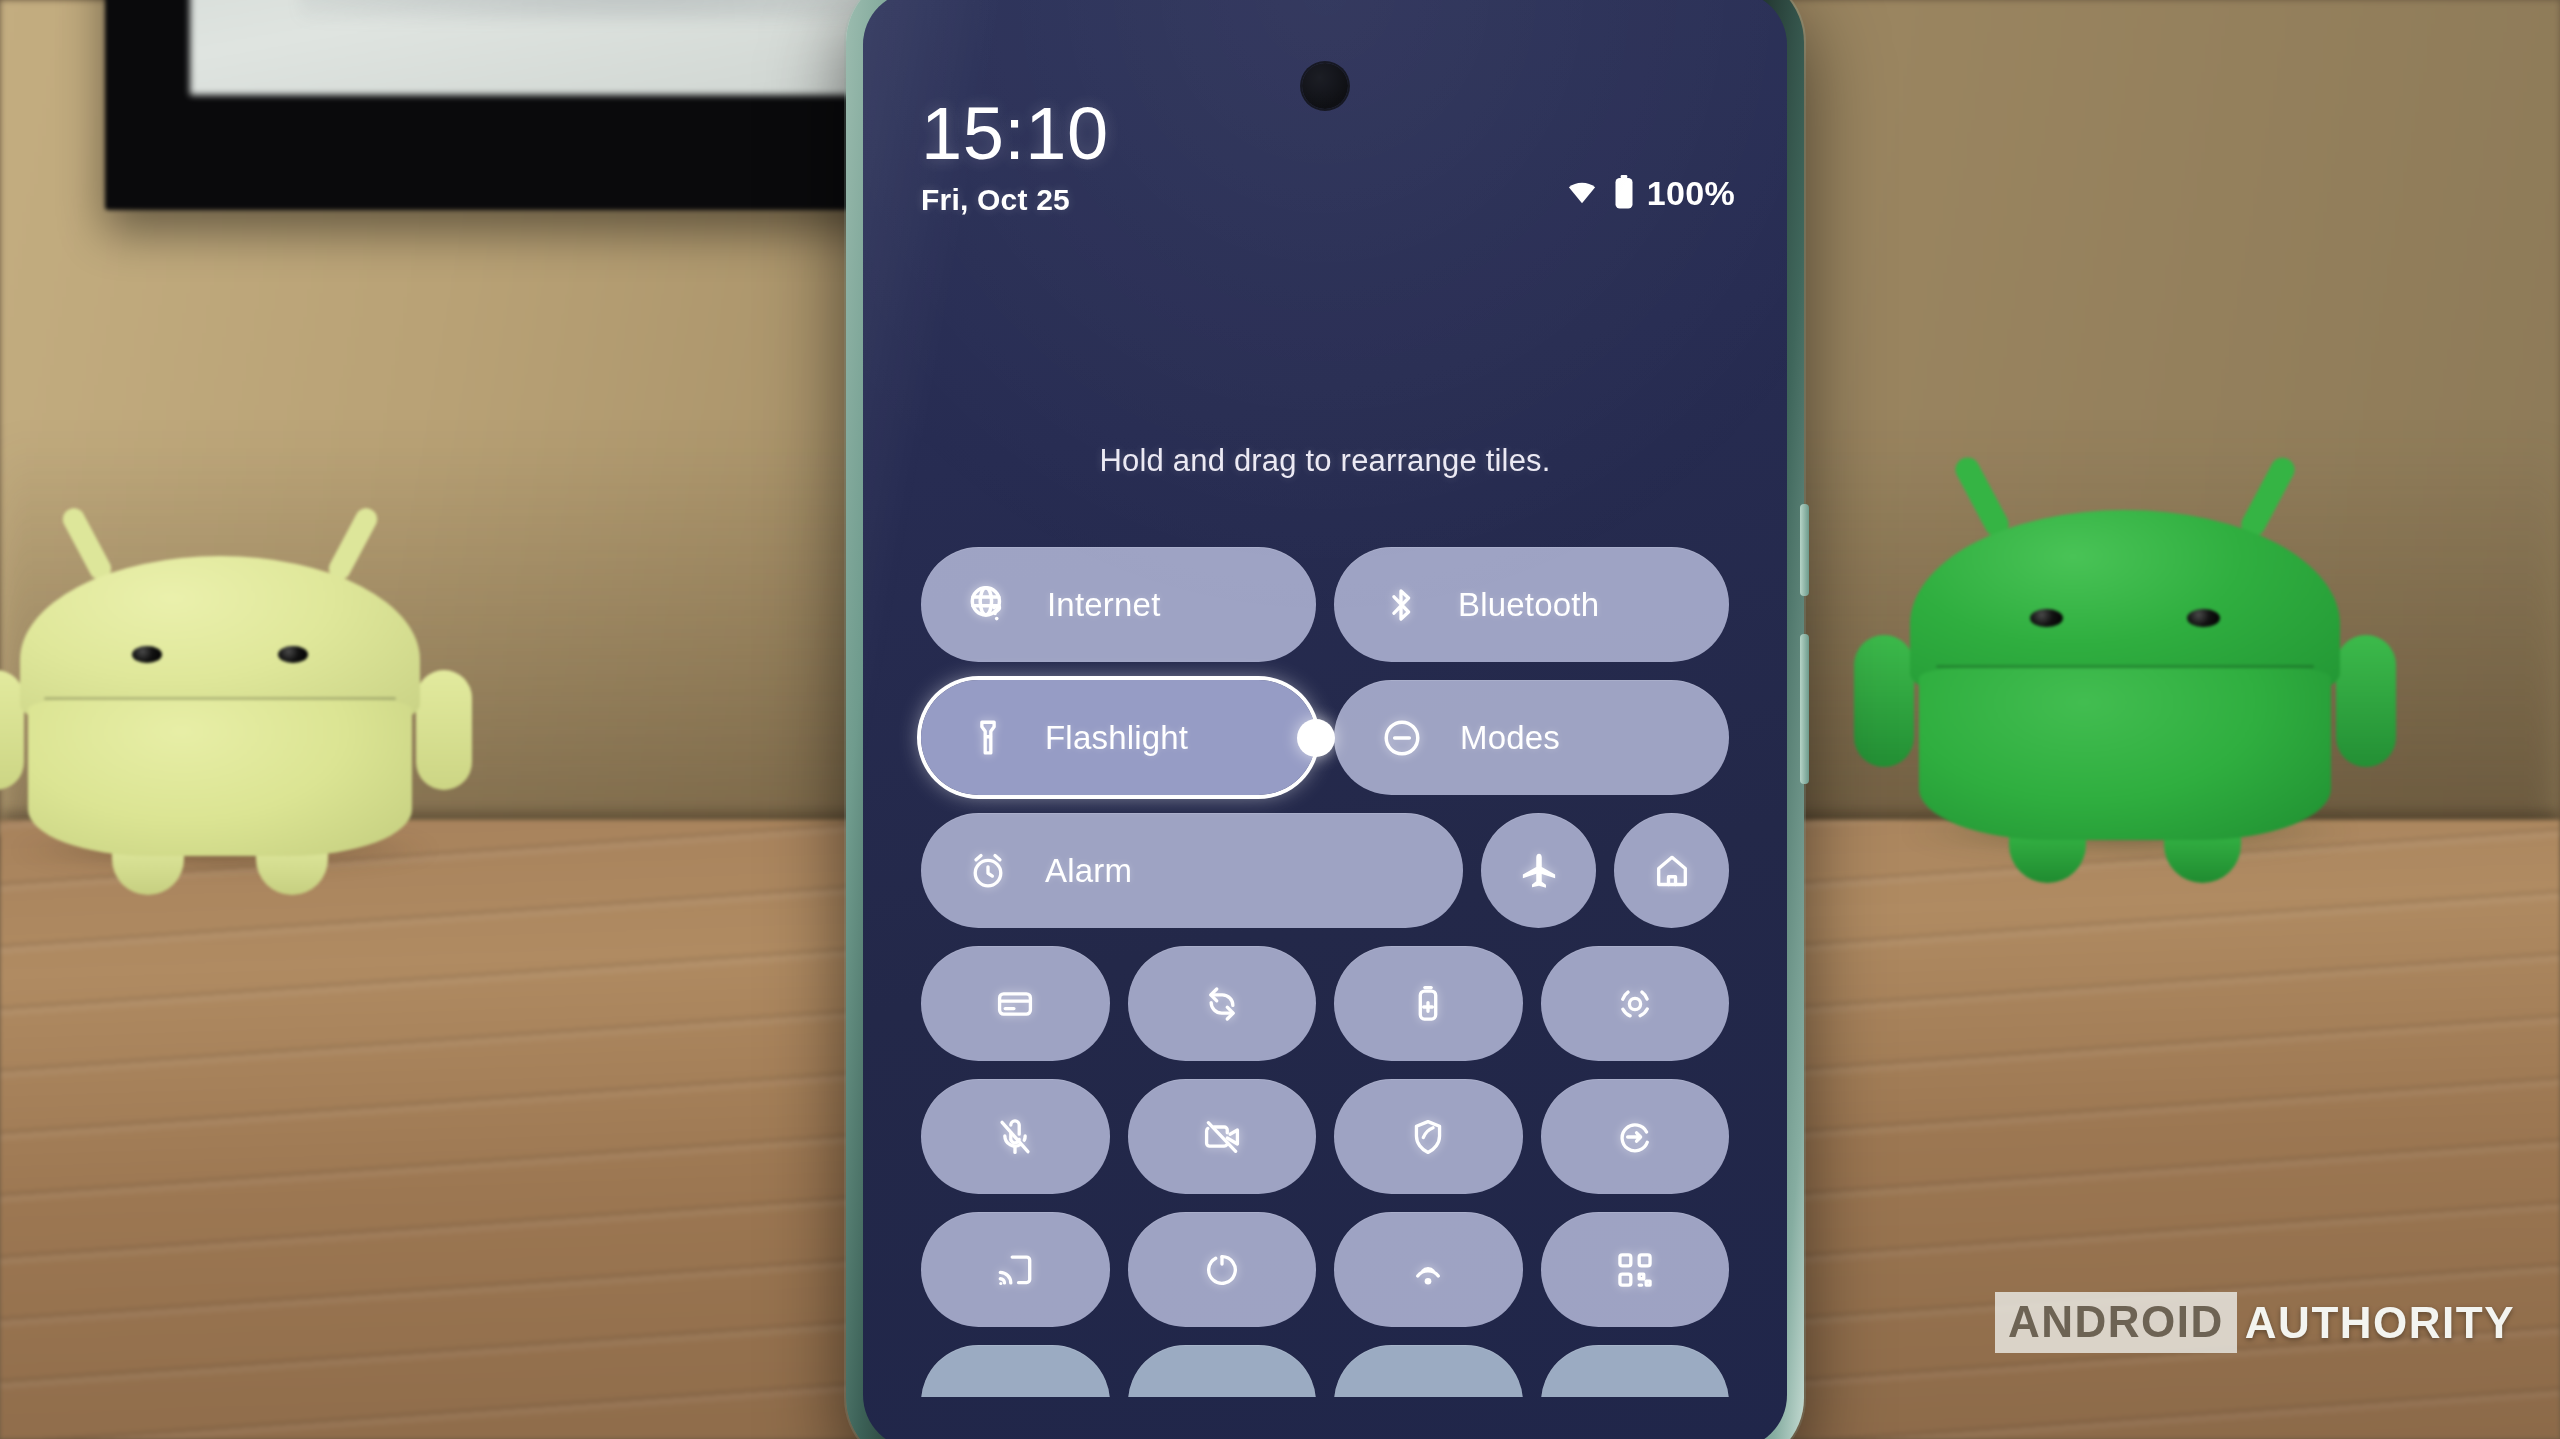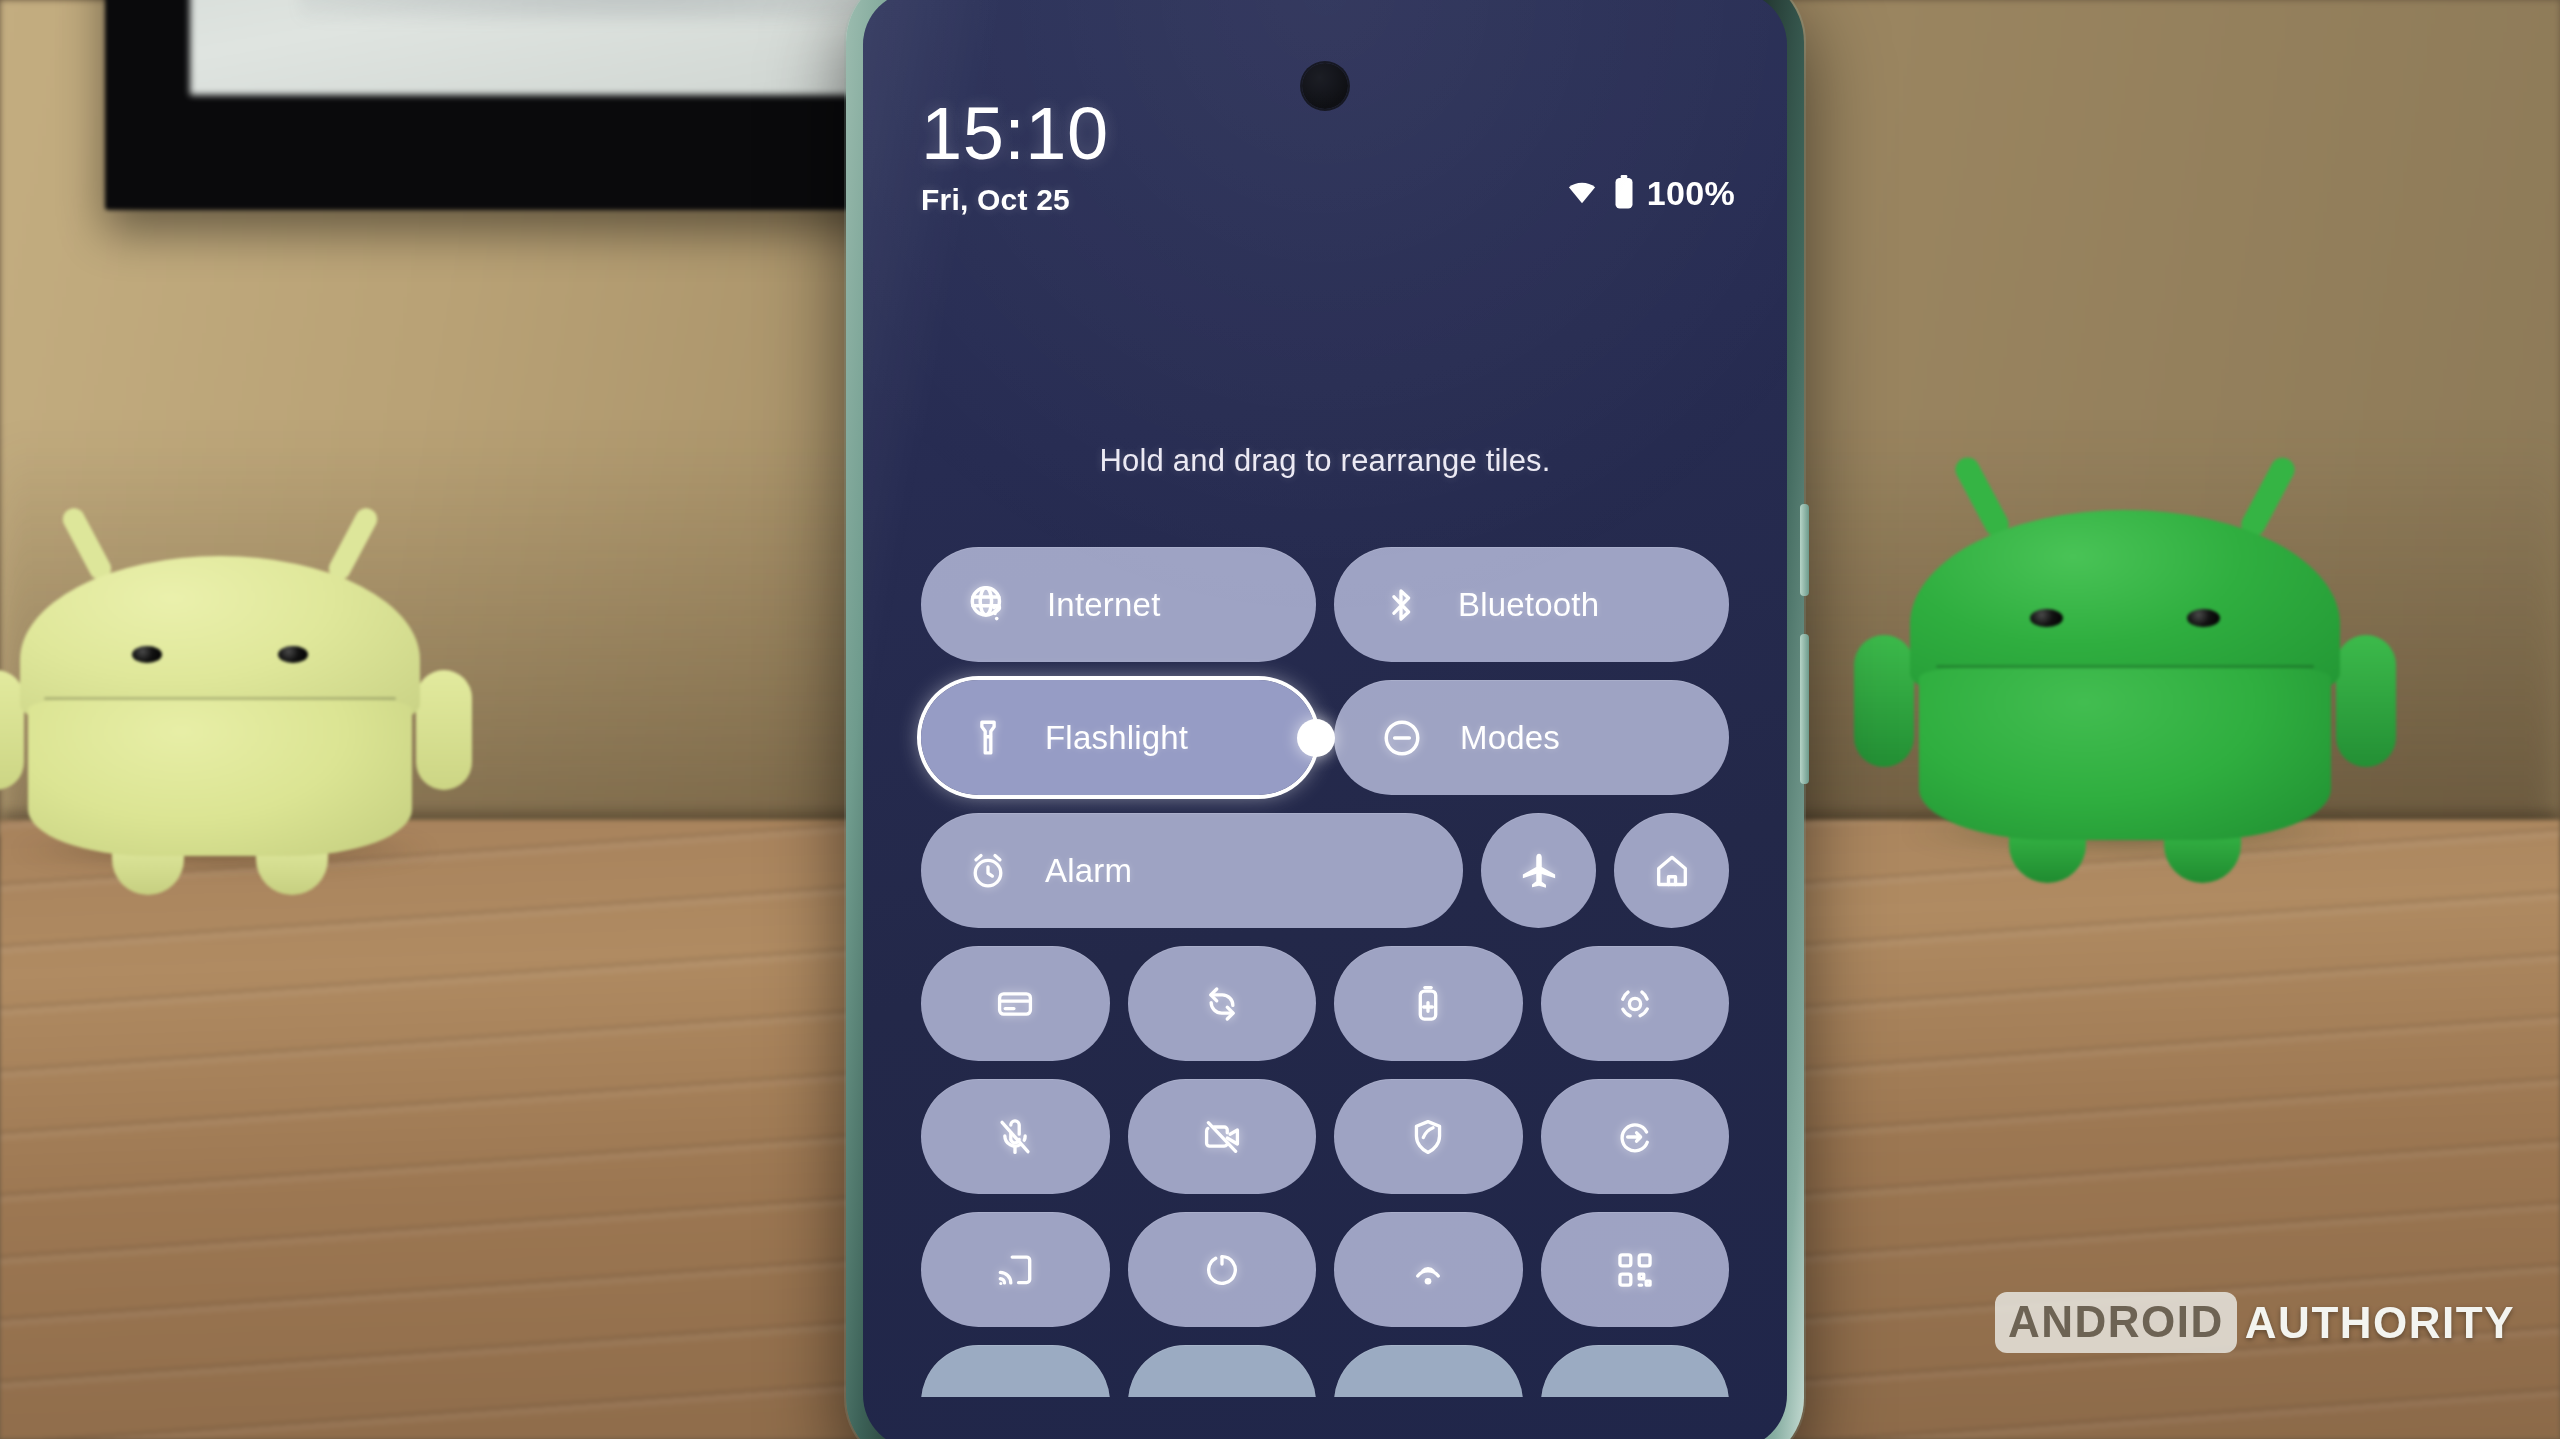--- a/index.html
+++ b/index.html
@@ -111,21 +111,21 @@
   }
 
   
   #watermark {
     position:absolute; left:1995px; top:1292px;
     display:flex; align-items:center; gap:8px;
     font-weight:800; font-size:44px; letter-spacing:1.5px;
   }
   #watermark .wm-a {
     background: rgba(238,240,236,.78); color:#6d6354;
-    padding:5px 13px 6px; border-radius:12px;
+    padding:5px 13px 6px; border-radius:0;
   }
   #watermark .wm-b { color:#f3f4f0; text-shadow:0 2px 5px rgba(0,0,0,.35); }
 
   
   #phone {
     position:absolute; left:846px; top:-26px; width:958px; height:1492px;
     border-radius: 68px;
     background: linear-gradient(95deg, #9dbdb0 0%, #6f9b8d 7%, #3c6157 13%, #17231f 20%,
                 #0c100f 50%, #17231f 82%, #3f665b 90%, #86ada1 97%, #c9ded6 100%);
     box-shadow: 0 30px 80px rgba(0,0,0,.55), 0 0 0 2px rgba(180,215,200,.25);

